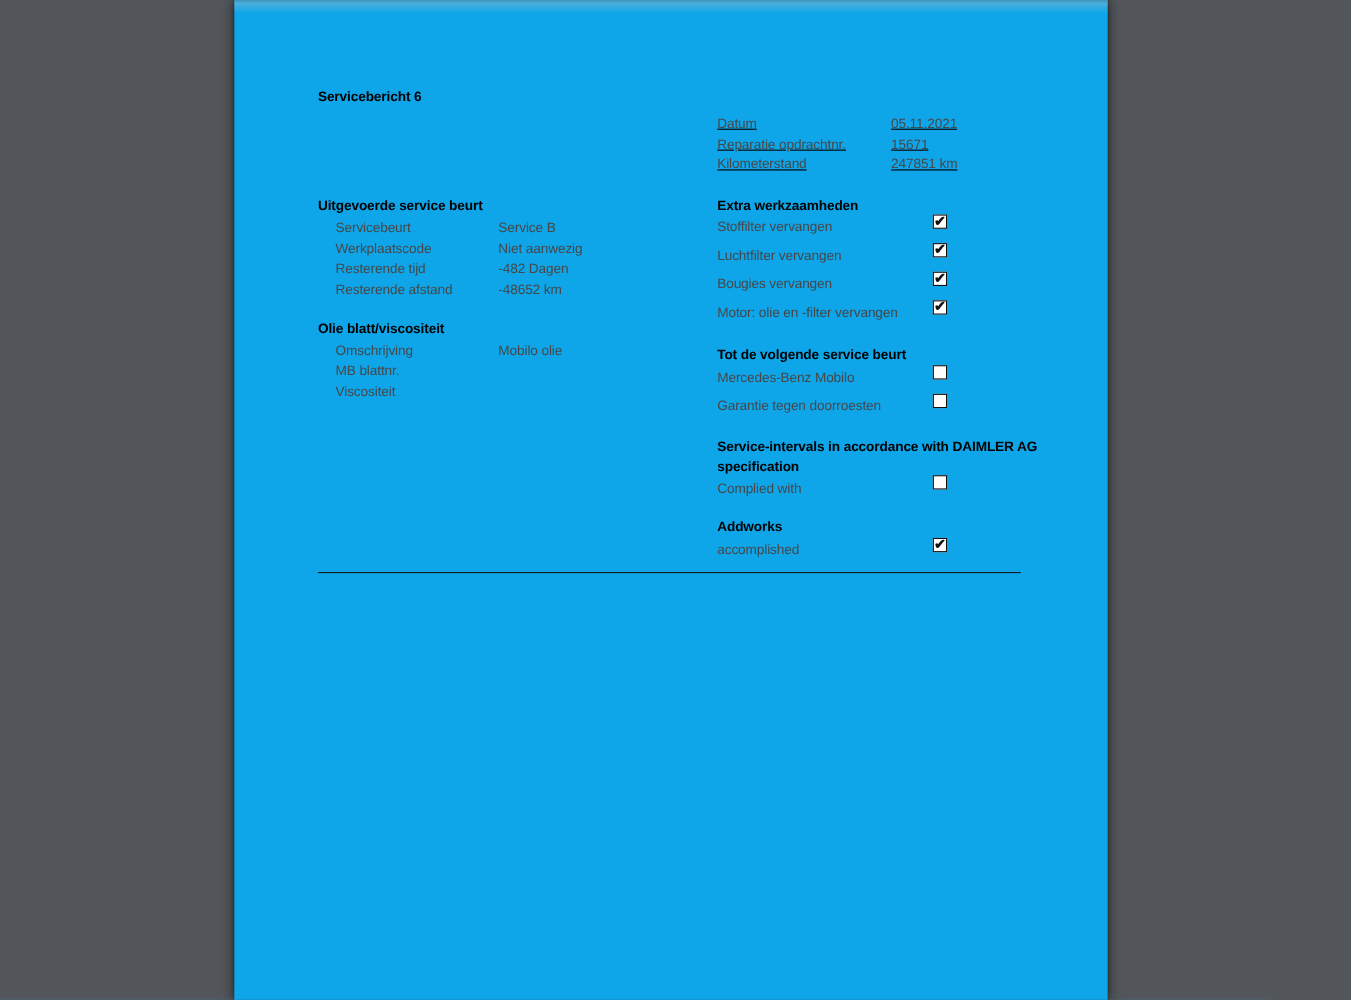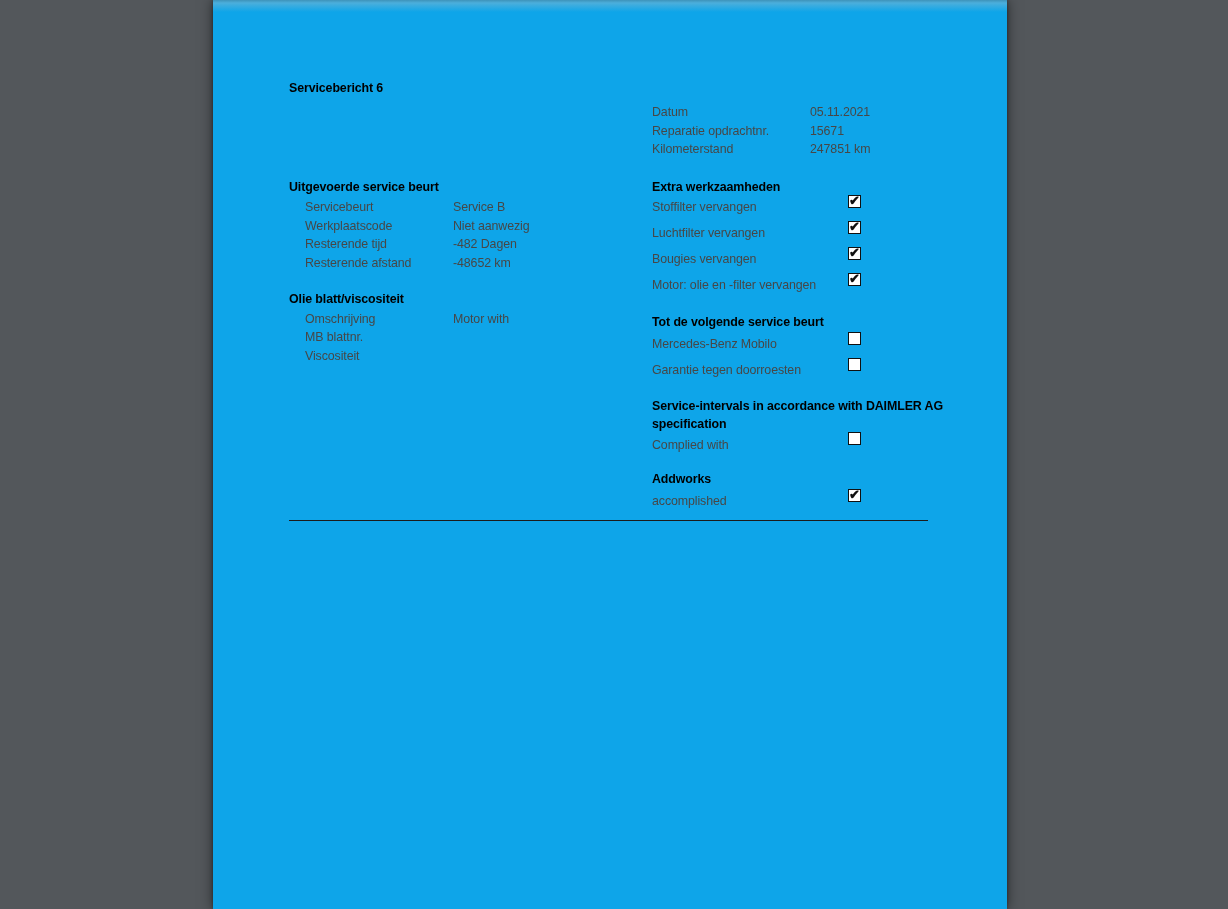--- a/index.html
+++ b/index.html
@@ -23,21 +23,21 @@
     font-size:12.4px; line-height:14px; font-weight:bold; color:#000000;
     letter-spacing:-0.1px; white-space:nowrap;
   }
   .h.wrap { white-space:normal; line-height:18.4px; }
   .t {
     font-size:12.4px; line-height:14px; color:#474747;
     letter-spacing:-0.1px; white-space:nowrap;
   }
   .frow { position:absolute; display:flex;margin-left:16px; }
   .frow .lbl { flex:0 0 148px; }
-  .mrow { display:flex; height:18.7px; }
+  .mrow { display:flex; height:18.7px;text-decoration:underline; }
   .mrow .lbl { flex:0 0 158px; }
   .wline { height:18.7px; }
   .cb {
     position:absolute; left:196px; width:11px; height:11px;
     border:1.7px solid #101010; background:#ffffff; text-align:center;
   }
   .cb .mk {
     display:block; font-size:13px; line-height:11px; font-weight:bold;
     color:#101010; margin-top:-1px;
   }
@@ -86,21 +86,21 @@
     <div class="frow" style="left:0; top:76px;">
       <span class="t lbl">Resterende afstand</span>
       <span class="t">-48652 km</span>
     </div>
   </div>
 
   <div class="abs" style="left:76px; top:292px; width:360px; height:90px;">
     <div class="abs h" style="left:0; top:0;">Olie blatt/viscositeit</div>
     <div class="frow" style="left:0; top:20px;">
       <span class="t lbl">Omschrijving</span>
-      <span class="t">Motor with</span>
+      <span class="t">Mobilo olie</span>
     </div>
     <div class="frow" style="left:0; top:38px;">
       <span class="t lbl">MB blattnr.</span>
       <span class="t"></span>
     </div>
     <div class="frow" style="left:0; top:57px;">
       <span class="t lbl">Viscositeit</span>
       <span class="t"></span>
     </div>
   </div>

